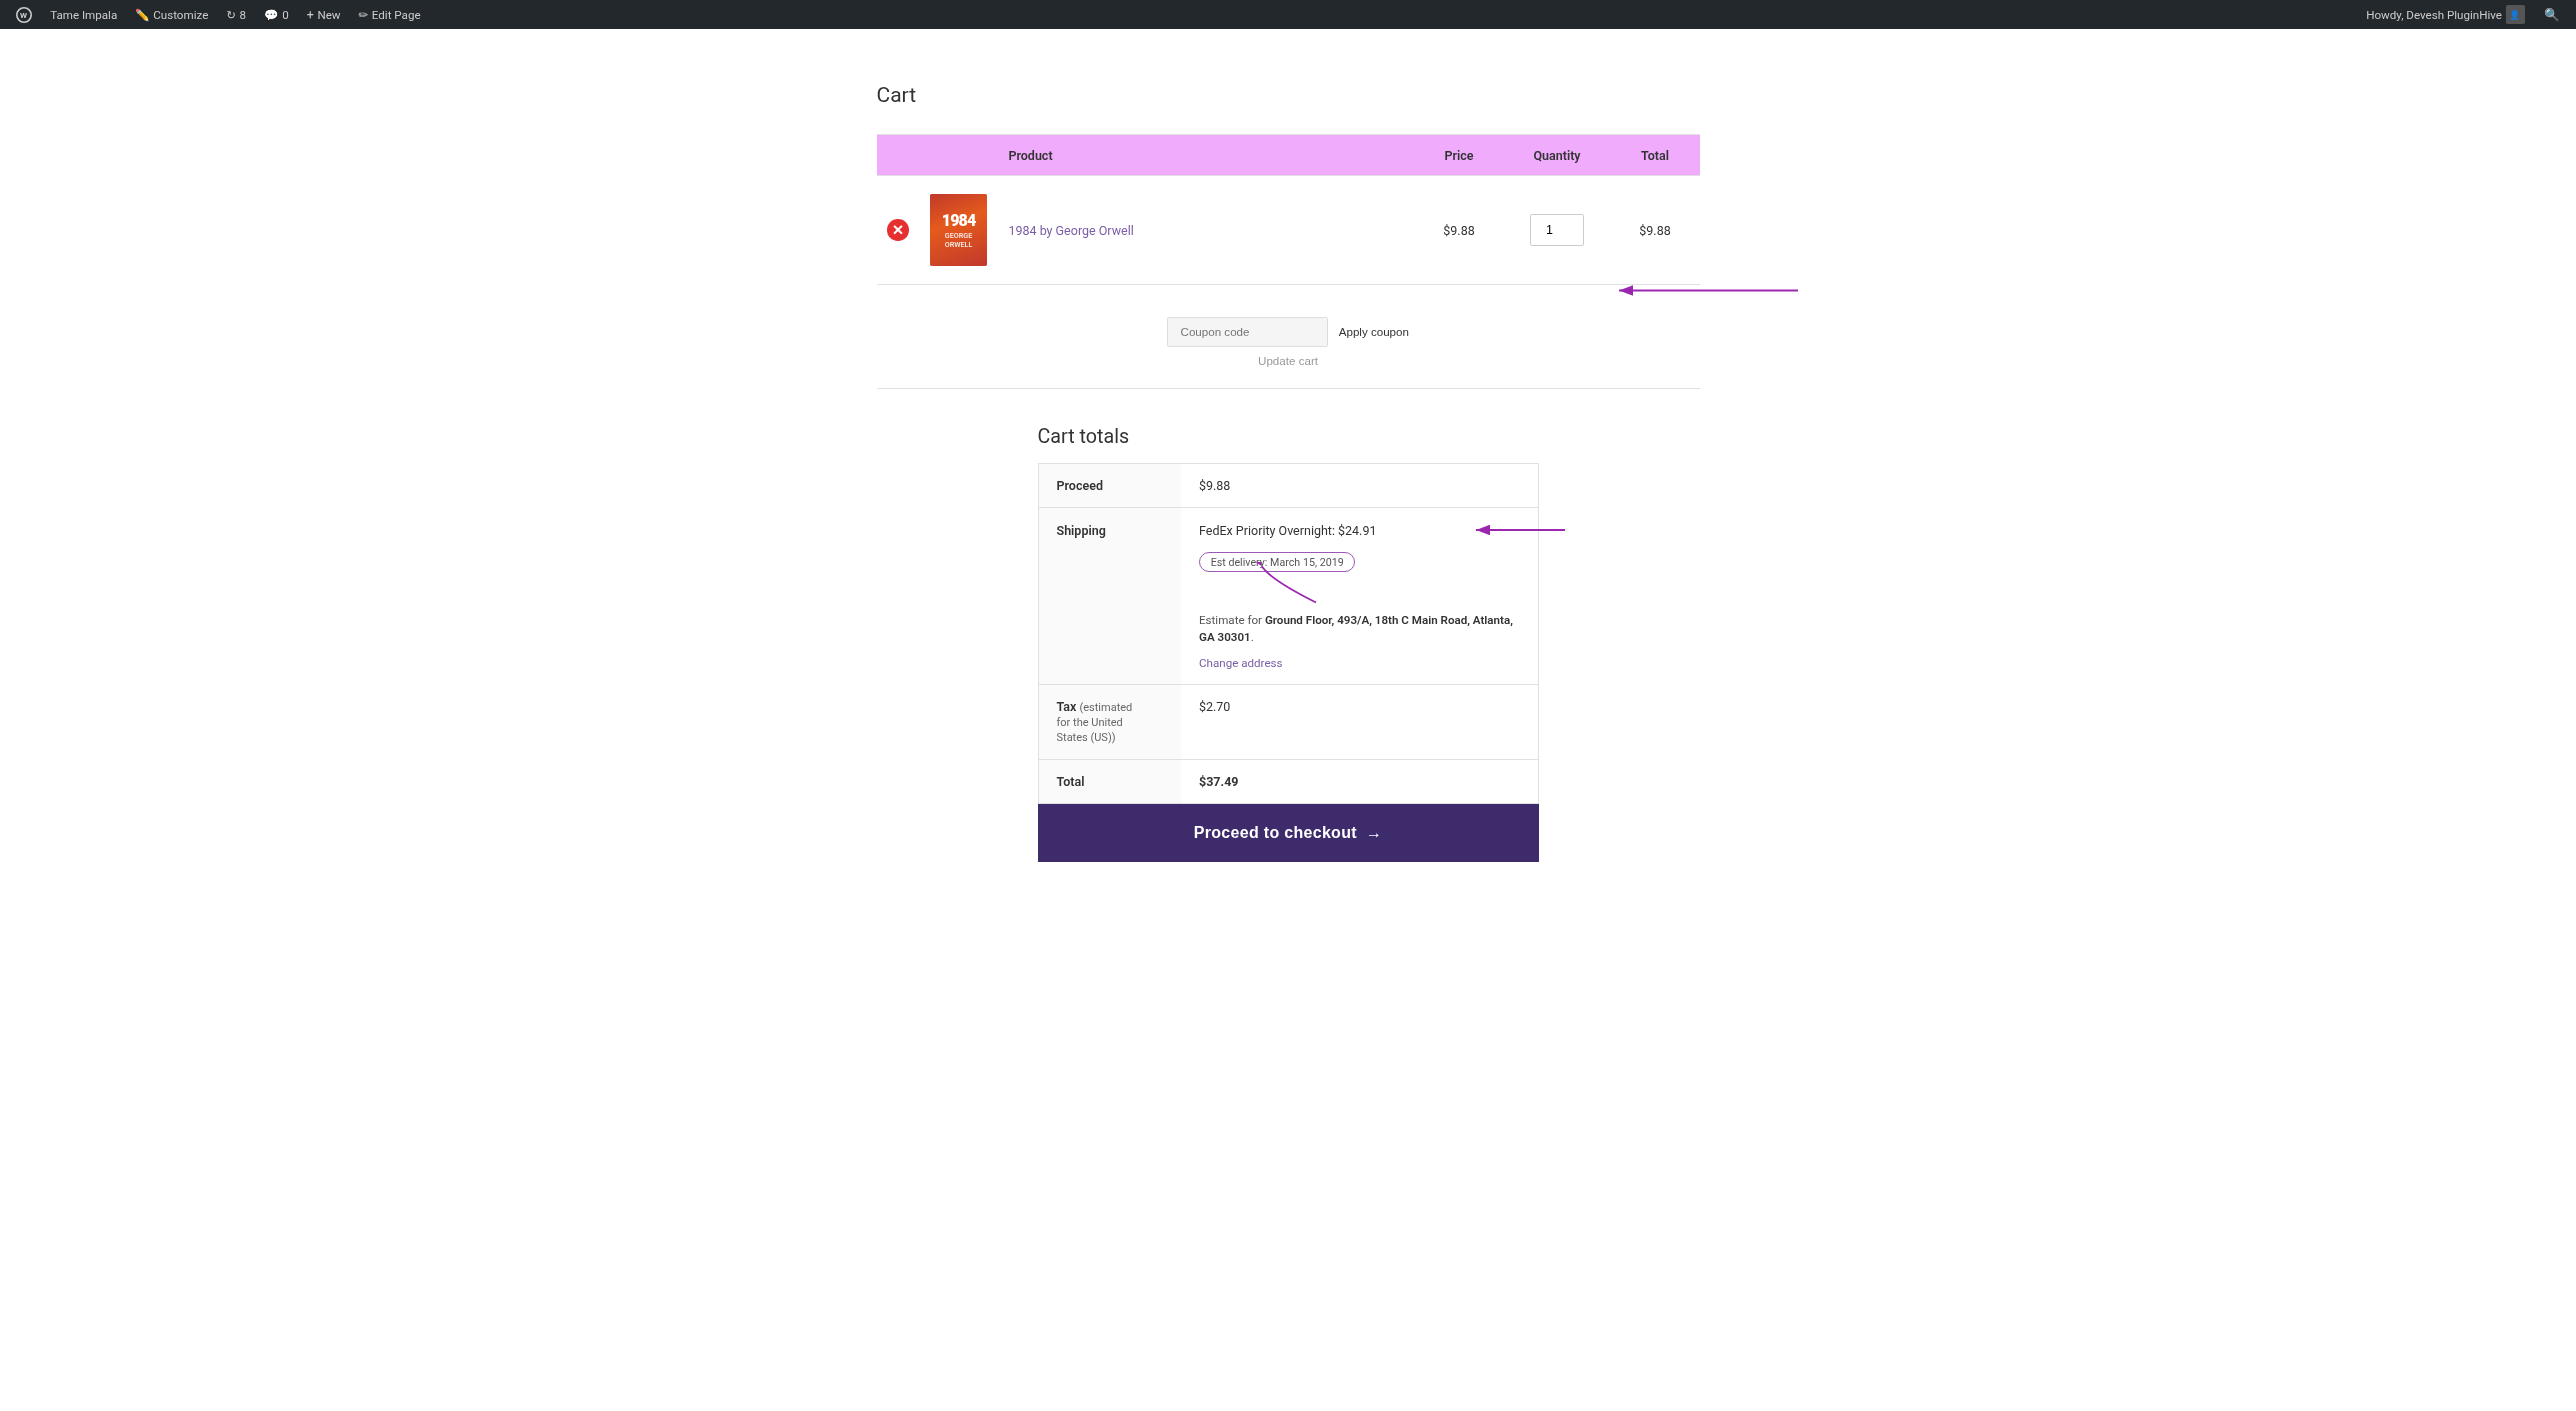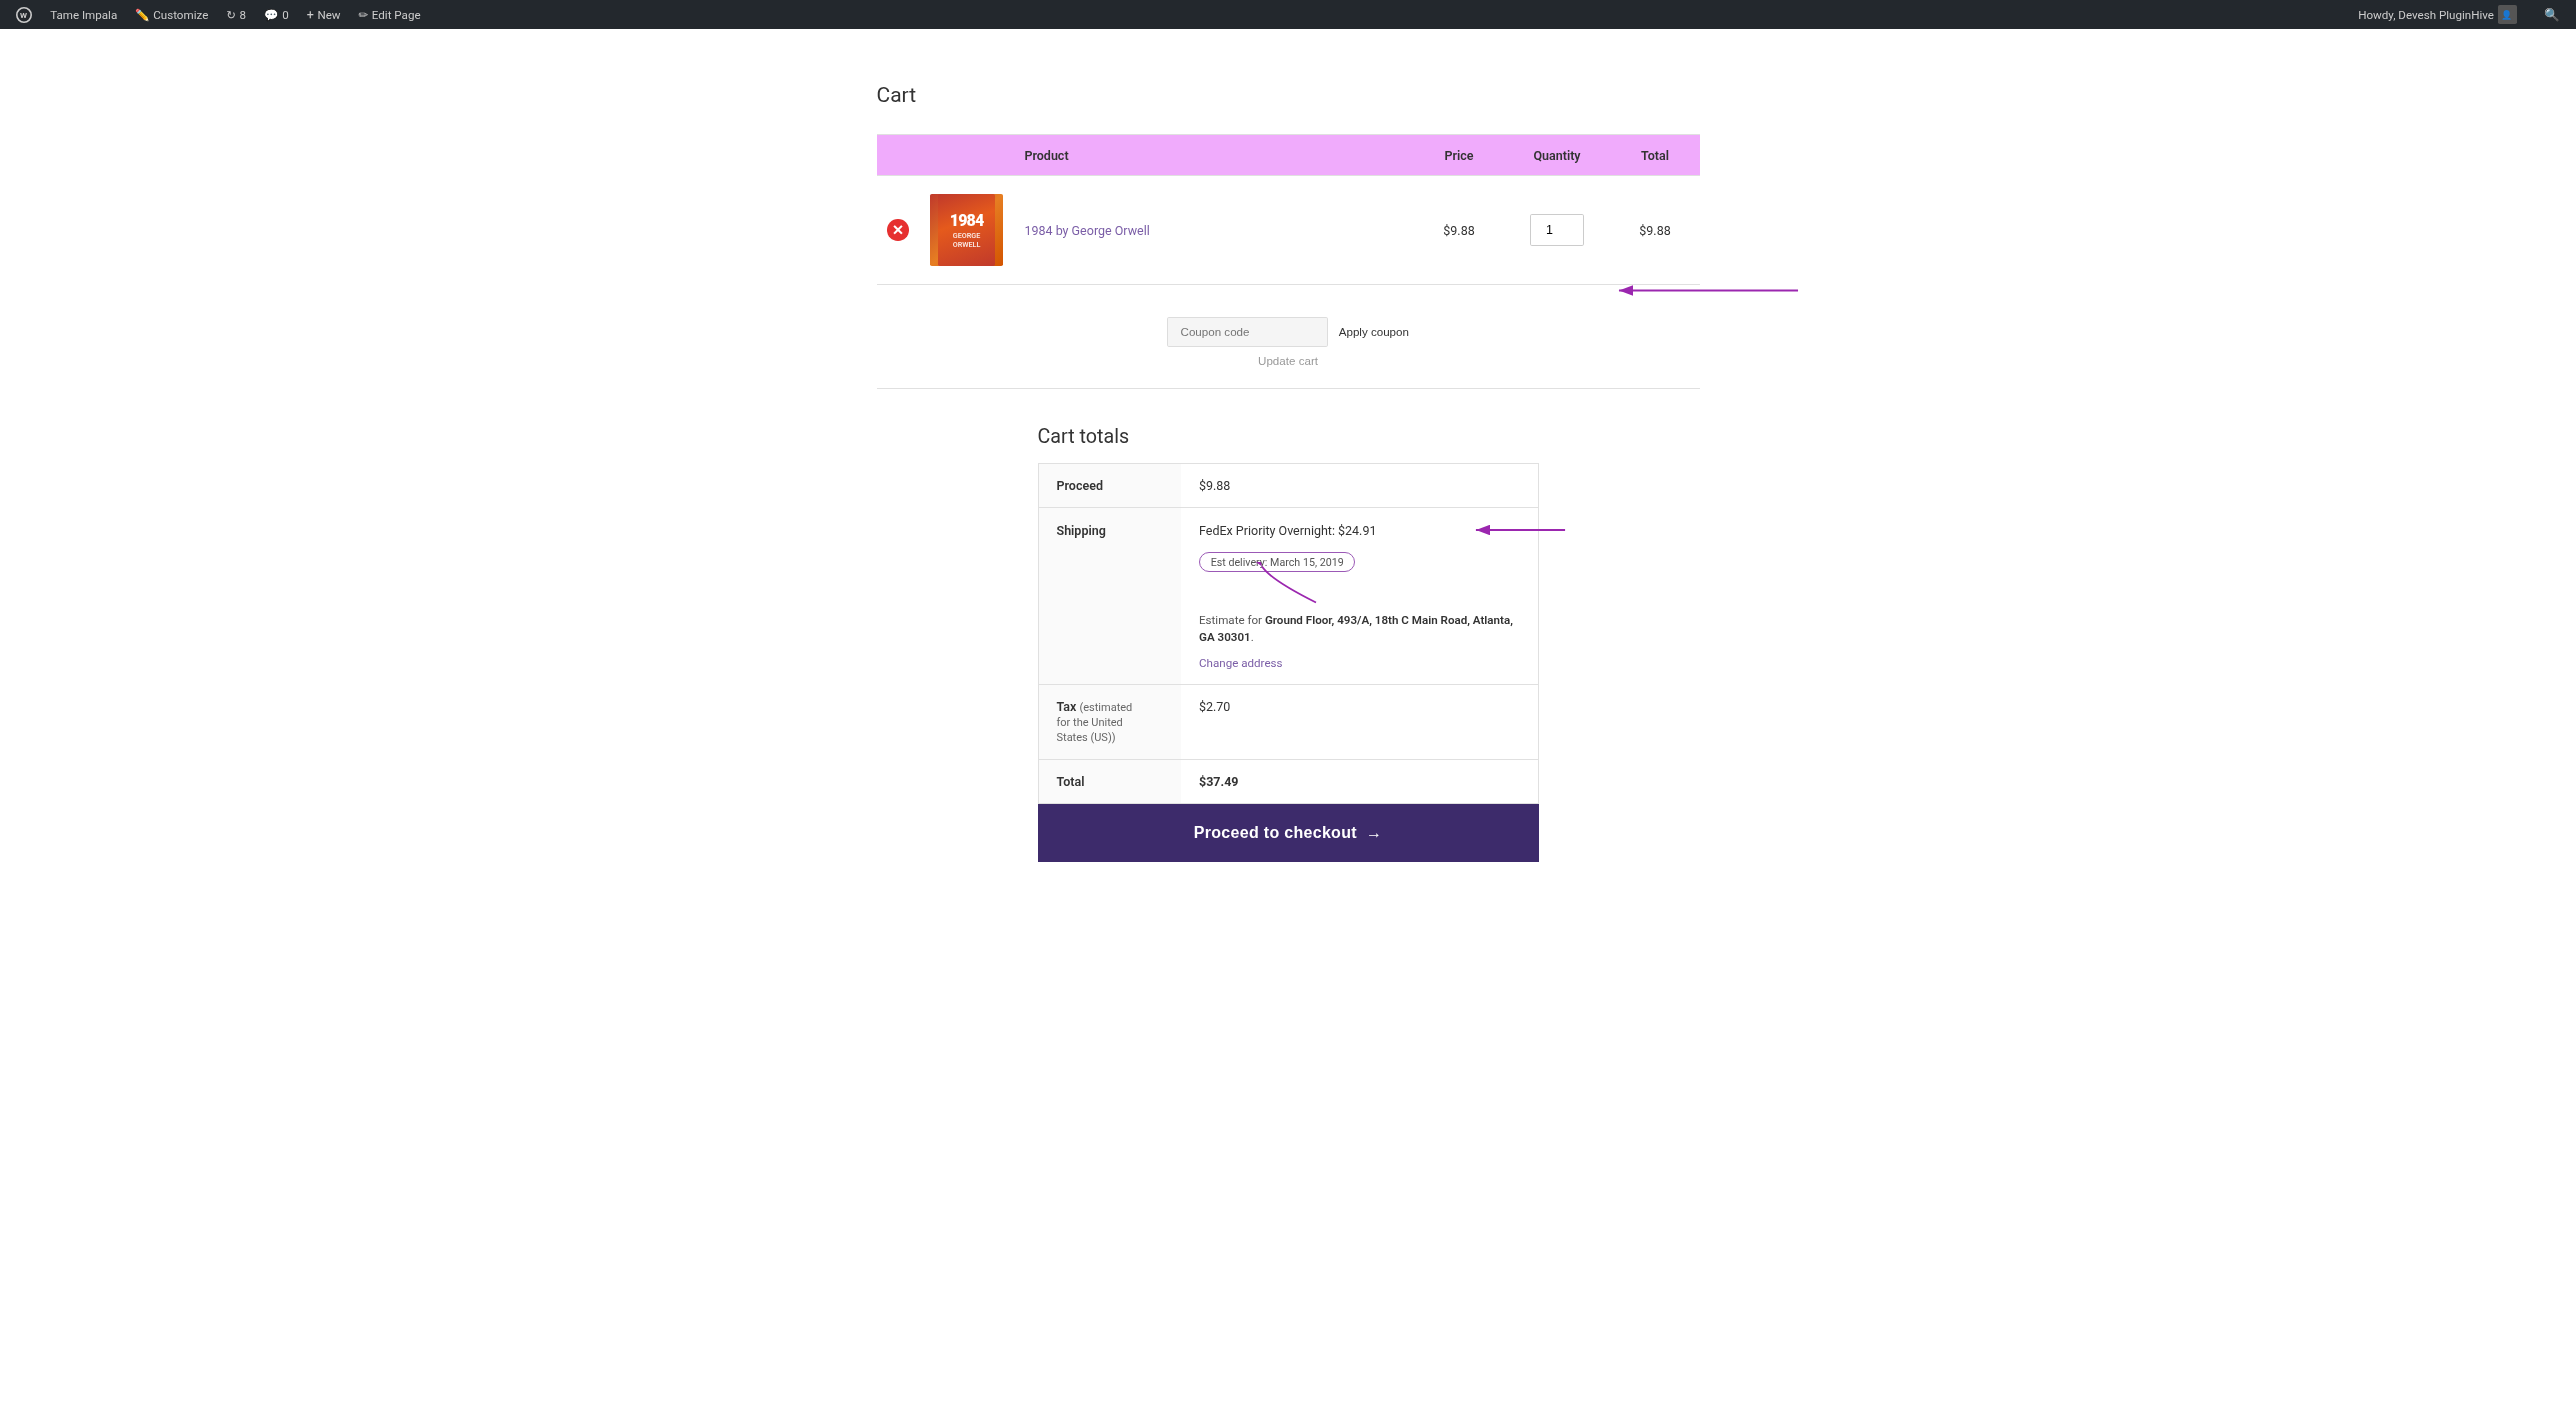--- a/index.html
+++ b/index.html
@@ -30,21 +30,21 @@
       gap: 3.6px;
       padding: 0 9px;
       height: 29px;
       color: #ccc;
       cursor: pointer;
       white-space: nowrap;
     }
     .adminbar-right {
       display: flex;
       align-items: center;
-      gap: 9px;
+      gap: 1px;
       color: #ccc;
       font-size: 11.6px;
     }
     .adminbar-right .adminbar-item { color: #ccc; }
 
     
     .page-wrapper {
       margin-top: 29px;
       padding: 36px 0;
       max-width: 859px;
@@ -117,21 +117,21 @@
       background: #e63030;
       display: flex;
       align-items: center;
       justify-content: center;
       color: white;
       font-size: 14.3px;
       font-weight: bold;
     }
 
     .product-image {
-      width: 73px;
+      width: 57px;
       height: 72px;
       background: linear-gradient(135deg, #c0392b 0%, #e67e22 50%, #d35400 100%);
       border-radius: 1.8px;
       display: flex;
       align-items: center;
       justify-content: center;
       position: relative;
       overflow: hidden;
     }
 

